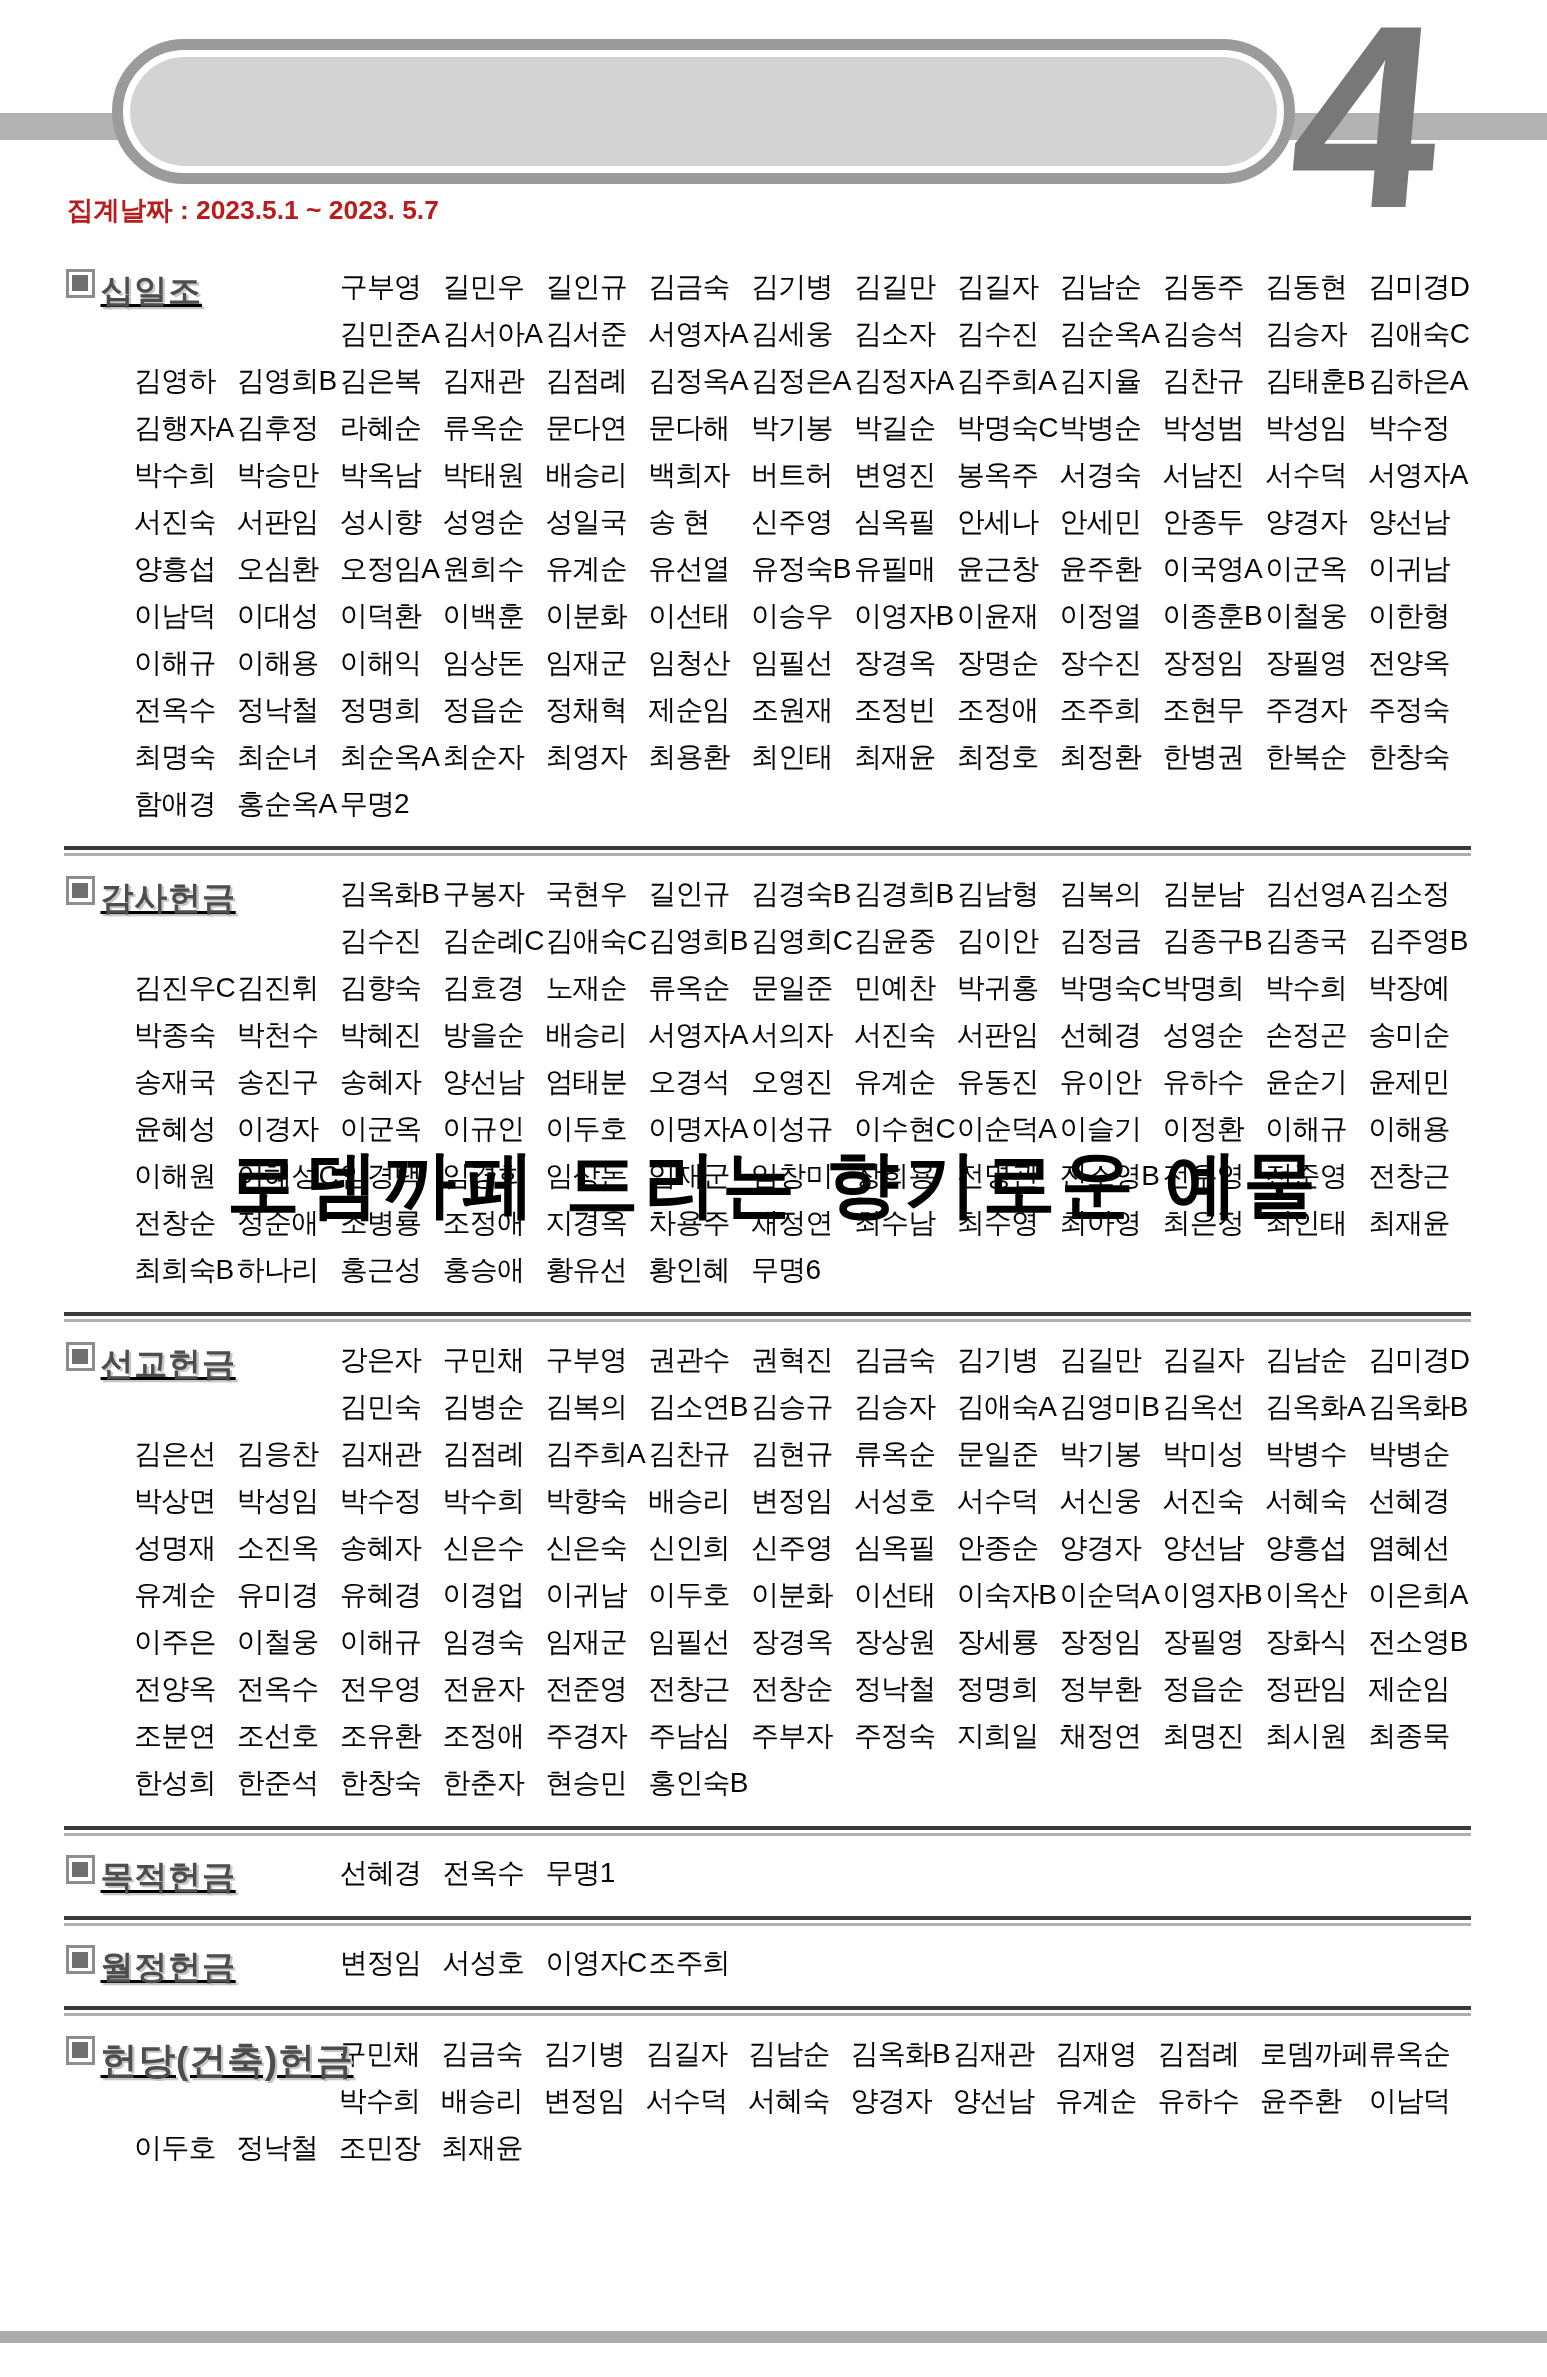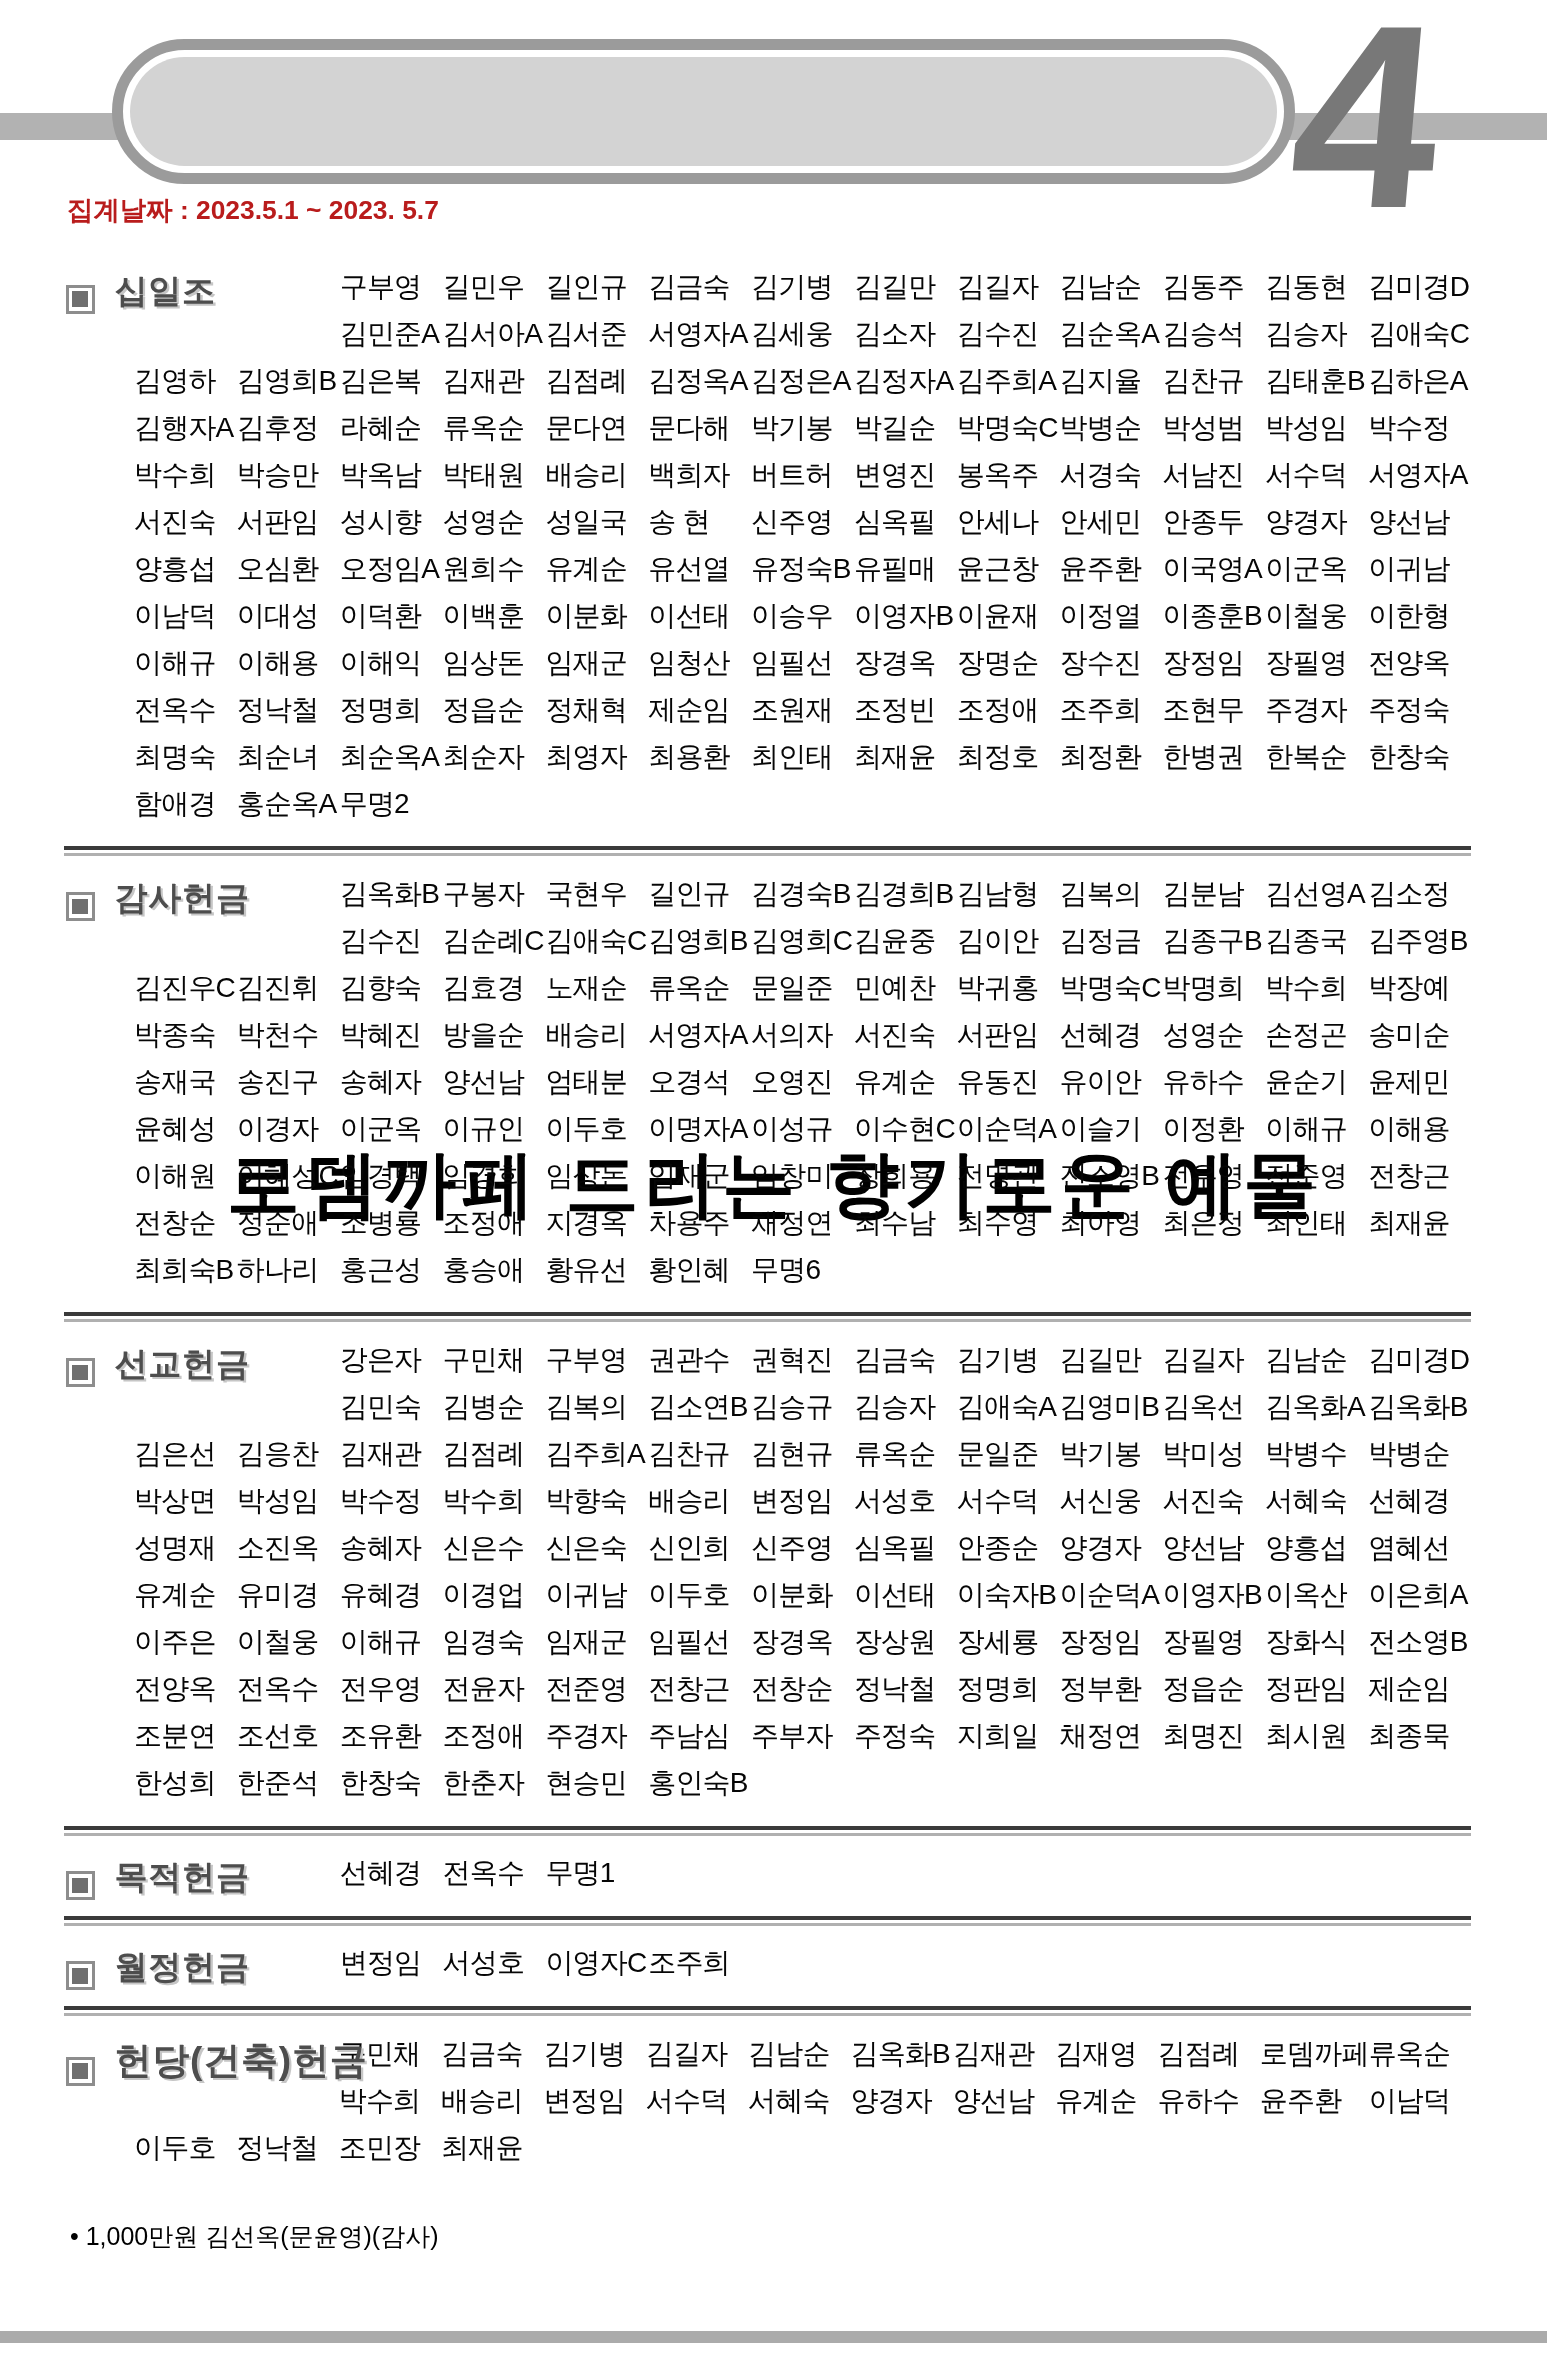--- a/index.html
+++ b/index.html
@@ -14,21 +14,21 @@
               font-size:73px;font-weight:bold;color:#000;letter-spacing:5.3px;z-index:2;}
   .page-num{position:absolute;top:4.5px;left:1264px;width:204px;height:227px;z-index:3;
             font-size:261px;line-height:223px;font-weight:bold;color:#787878;
             text-align:center;transform:skewX(-5deg);}
   .date-line{position:absolute;top:193px;left:67px;font-size:26.4px;font-weight:bold;color:#b91c1c;letter-spacing:0px;z-index:4;}
 
   
   #sections{position:absolute;top:249px;left:64px;width:1407px;z-index:2;}
   .rule{height:3px;border-top:4.5px solid #3a3a3a;border-bottom:3px solid #b0b0b0;}
   .section{position:relative;padding:13.6px 0 19.6px 0;}
-  .section-head{position:absolute;left:1.5px;top:19.6px;display:flex;align-items:flex-end;gap:20px;}
+  .section-head{position:absolute;left:1.5px;top:19.6px;display:flex;align-items:flex-start;gap:6px;text-decoration:underline;}
   .sq-icon{width:23px;height:23px;border:3.8px solid #8d8d8d;background:#fff;display:inline-block;position:relative;flex:0 0 auto;}
   .sq-icon span{position:absolute;inset:3.8px;background:#6f6f6f;display:block;}
   .section-title{font-size:33px;font-weight:bold;color:#4d4d4d;letter-spacing:0.8px;white-space:nowrap;
                  text-shadow:2.3px 2.3px 0 #c6c6c6;}
   .names{display:grid;grid-template-columns:repeat(13,1fr);padding-left:70px;}
   .names .cell{height:47px;line-height:47px;font-size:28px;color:#060606;white-space:nowrap;letter-spacing:-0.8px;}
 
   
   .footnote{position:relative;margin-top:30px;padding-left:6px;font-size:25px;color:#000;letter-spacing:0;}
   .bottom-bar{position:absolute;left:0;top:2331px;width:1548px;height:12px;background:#ababab;}
@@ -573,17 +573,16 @@
         <span class="cell"></span>
         <span class="cell"></span>
         <span class="cell"></span>
         <span class="cell"></span>
         <span class="cell"></span>
         <span class="cell"></span>
         <span class="cell"></span>
         <span class="cell"></span>
       </div>
     </div>
-    <div class="footnote">• 1,000만원 김선옥(문윤영)(감사)</div>
 </div>
 
 <div class="bottom-bar"></div>
 
 
 </body></html>

